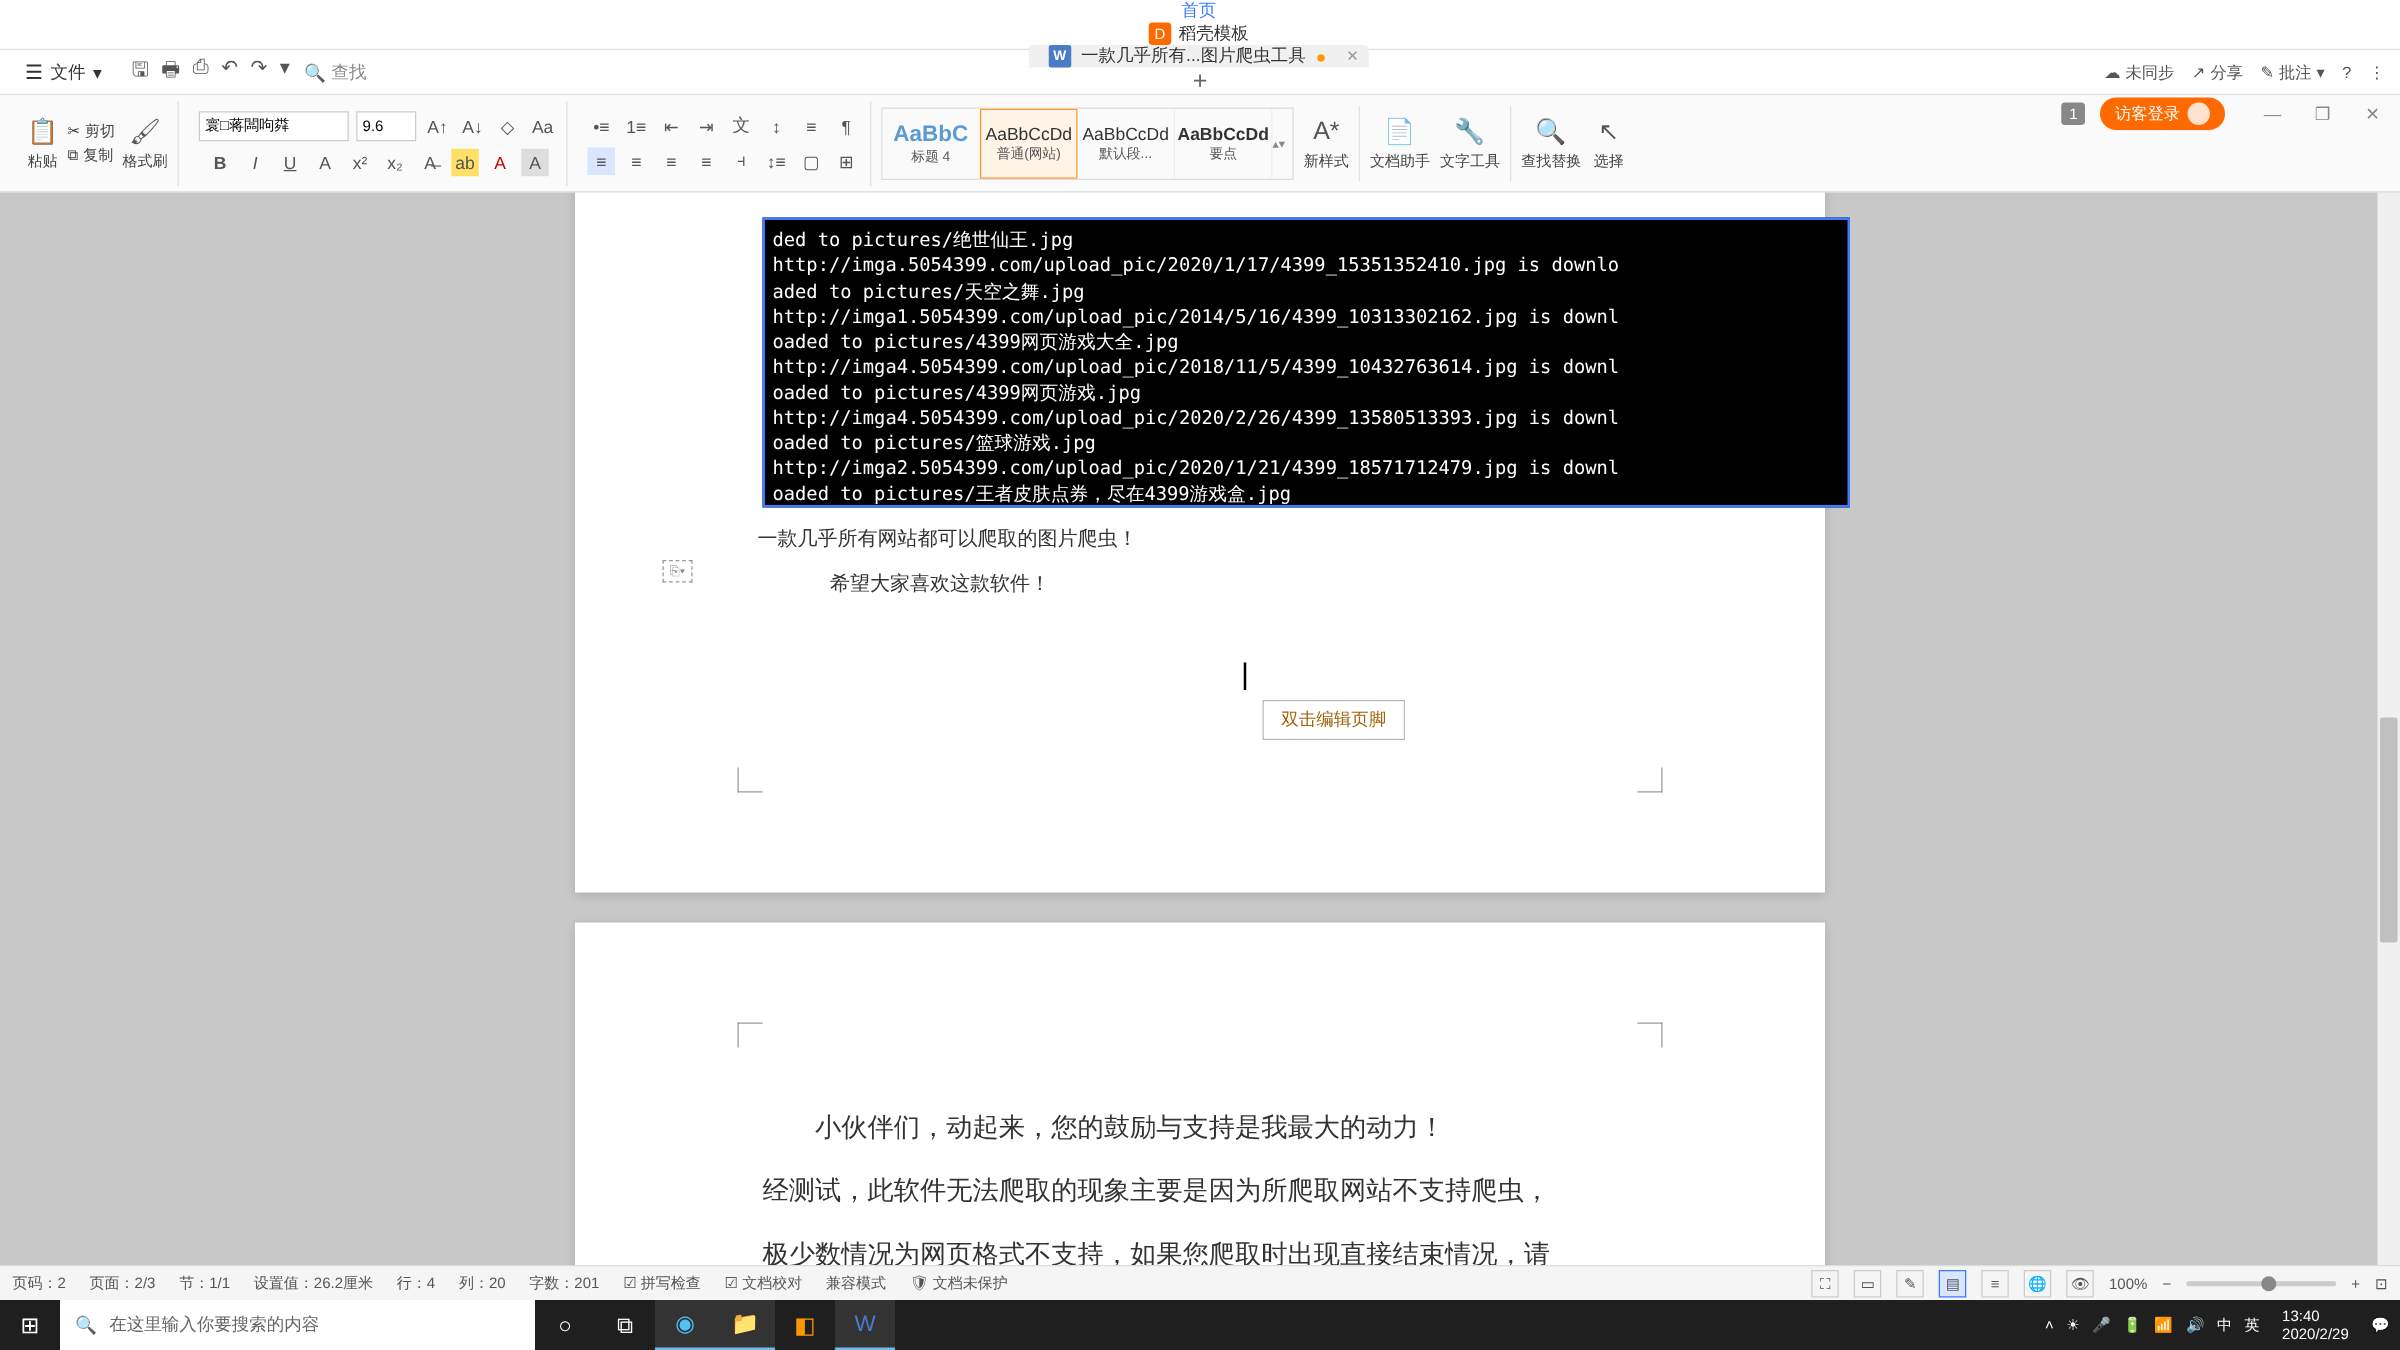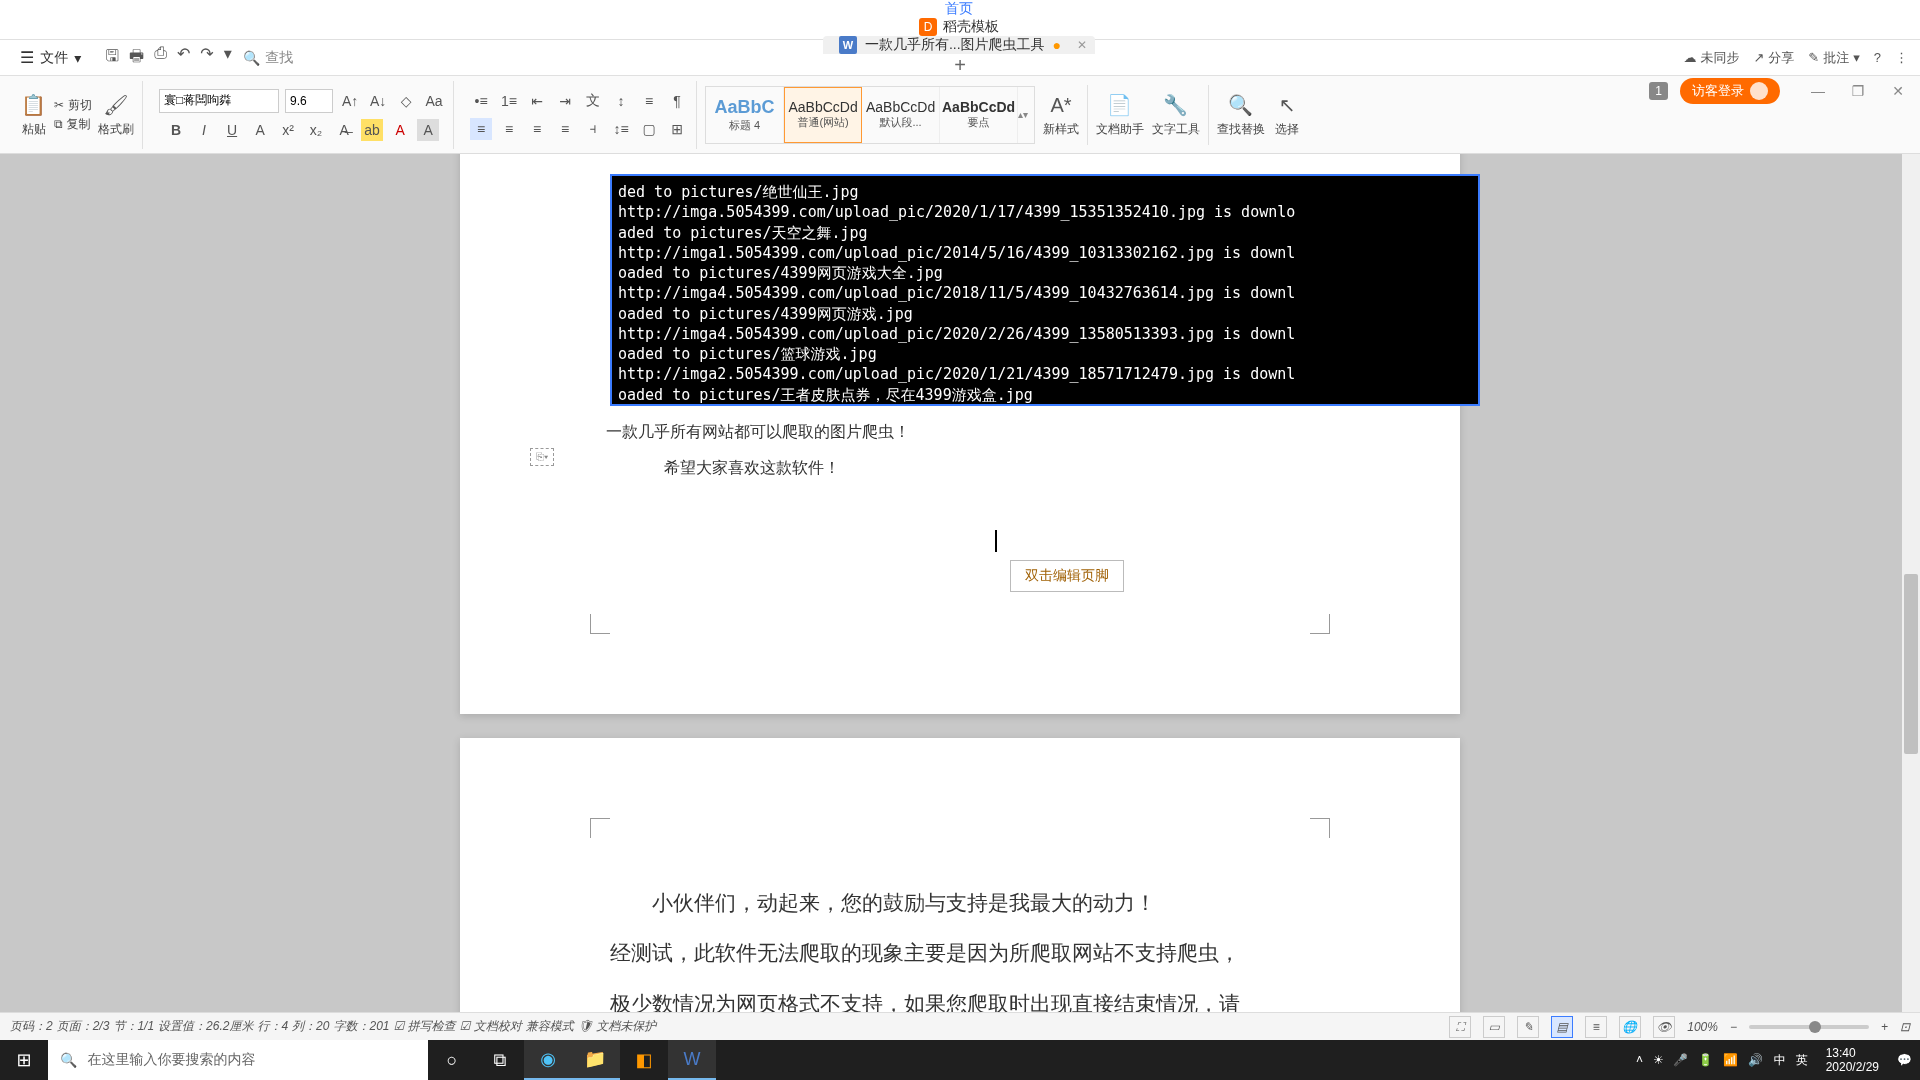--- a/index.html
+++ b/index.html
@@ -73,21 +73,21 @@
 .footer-edit-btn { position: absolute; top: 686px; left: 550px; border: 1px solid #bbb; background: #fff; padding: 6px 14px; font-size: 14px; color: #a16207; }
 
 .p2-content { position: absolute; top: 140px; left: 150px; right: 150px; font-size: 21px; color: #333; line-height: 2.4; font-family: SimSun, serif; }
 .p2-content .indent { text-indent: 2em; }
 
 
 .vscroll { position: absolute; right: 0; top: 154px; bottom: 60px; width: 18px; background: #f0f0f0; }
 .vscroll .thumb { position: absolute; left: 2px; right: 2px; top: 420px; height: 180px; background: #c0c0c0; border-radius: 2px; }
 
 
-.statusbar { position: absolute; bottom: 40px; left: 0; right: 0; height: 28px; background: #f5f5f5; border-top: 1px solid #ddd; display: flex; align-items: center; padding: 0 10px; font-size: 12px; color: #555; gap: 4px; font-style: italic; }
+.statusbar { position: absolute; bottom: 40px; left: 0; right: 0; height: 28px; background: #f5f5f5; border-top: 1px solid #ddd; display: flex; align-items: center; padding: 0 10px; font-size: 12px; color: #555; gap: 19px; }
 .statusbar .right { margin-left: auto; display: flex; align-items: center; gap: 12px; }
 .zoom-slider { width: 120px; height: 4px; background: #ccc; position: relative; border-radius: 2px; }
 .zoom-slider .handle { position: absolute; left: 60px; top: -4px; width: 12px; height: 12px; background: #888; border-radius: 50%; }
 .view-btn { width: 22px; height: 22px; display: flex; align-items: center; justify-content: center; border: 1px solid #ccc; cursor: pointer; font-size: 12px; }
 .view-btn.active { background: #d8e6ff; border-color: #3b7cff; }
 
 
 .taskbar { position: absolute; bottom: 0; left: 0; right: 0; height: 40px; background: #1f1f1f; display: flex; align-items: center; }
 .start-btn { width: 48px; height: 40px; display: flex; align-items: center; justify-content: center; color: #fff; font-size: 18px; }
 .search-bar { flex: 0 0 380px; height: 40px; background: #fff; display: flex; align-items: center; padding: 0 12px; gap: 10px; color: #666; font-size: 14px; }

